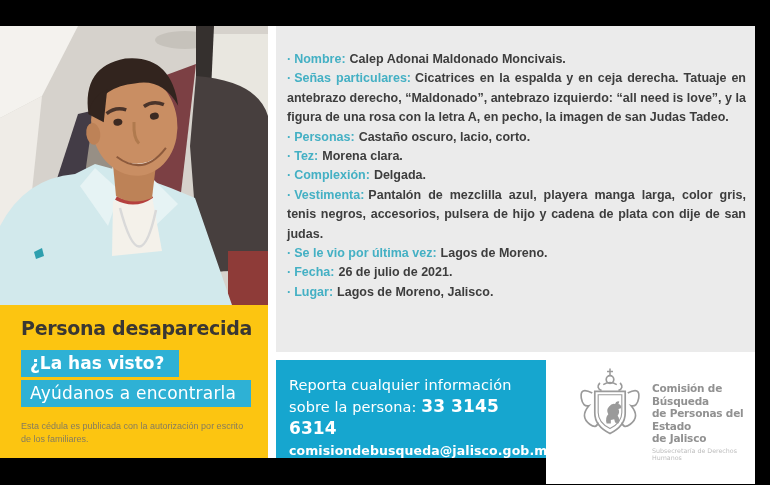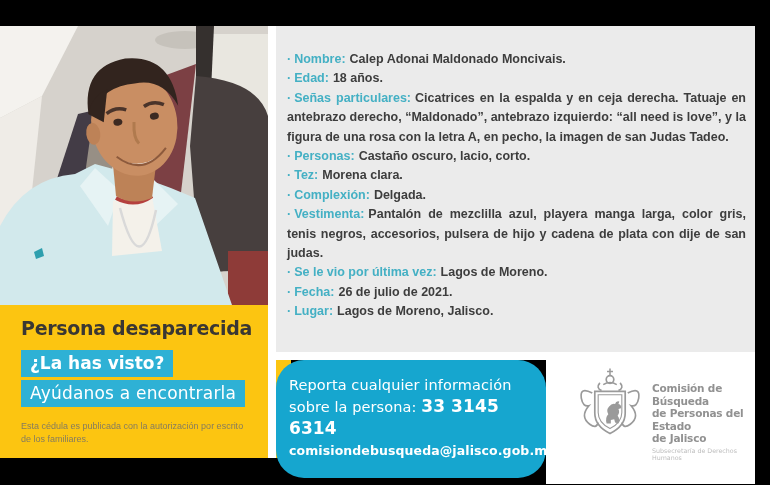--- a/index.html
+++ b/index.html
@@ -7,40 +7,40 @@
          font-family:"Liberation Sans",sans-serif;}
   
   .photo{position:absolute;left:0;top:26px;width:268px;height:279px;overflow:hidden;background:#cfccc6;}
   .photo svg{display:block;width:100%;height:100%;}
   
   .ycol{position:absolute;left:0;top:305px;width:291px;height:153px;background:#fcc511;}
   .headline{position:absolute;left:21px;top:12px;width:235px;
             font-family:"DejaVu Sans",sans-serif;font-weight:bold;font-size:19px;
             letter-spacing:-0.3px;color:#3a3733;}
   .chip{position:absolute;left:21px;background:#2eb1d5;color:#fff;
-        font-family:"DejaVu Sans",sans-serif;padding:3px 9px 4px 9px;}
+        font-family:"DejaVu Sans",sans-serif;padding:3px 15px 4px 9px;}
   .chip1{top:45px;font-size:17px;font-weight:bold;}
   .chip2{top:75px;font-size:17px;font-weight:normal;letter-spacing:0.2px;}
   .disclaimer{position:absolute;left:21px;top:115px;width:230px;
               font-size:9px;line-height:1.45;color:#857c5f;}
   
   .gutter{position:absolute;left:268px;top:26px;width:8px;height:432px;background:#fff;}
   
   .panel{position:absolute;left:276px;top:26px;width:479px;height:326px;background:#ebebeb;
          box-sizing:border-box;padding:24px 9px 0 11px;}
   .row{margin:0;font-size:12.5px;line-height:19.4px;font-weight:bold;color:#3d3d3d;
        text-align:justify;}
   .blt{color:#44b0c4;margin-right:3px;}
   .lbl{color:#44b0c4;margin-right:4px;}
   
   .wstrip{position:absolute;left:276px;top:352px;width:270px;height:8px;background:#fff;}
   
-  .contact{position:absolute;left:276px;top:360px;width:270px;height:118px;background:#16a6cf;
+  .contact{position:absolute;left:276px;top:360px;width:270px;height:98px;background:#16a6cf;
            color:#fff;font-family:"DejaVu Sans",sans-serif;box-sizing:border-box;
-           padding:15px 0 0 13px;border-radius:28px;}
+           padding:15px 0 0 13px;}
   .c-line1,.c-line2{font-size:14.5px;line-height:21px;letter-spacing:0.1px;}
   .c-phone{font-weight:bold;font-size:17px;}
   .c-email{font-weight:bold;font-size:12.5px;margin-top:3px;letter-spacing:0.1px;}
   
   .agency{position:absolute;left:546px;top:352px;width:209px;height:132px;background:#fff;}
   .crest{position:absolute;left:26px;top:14px;width:76px;height:76px;}
   .agency-text{position:absolute;left:106px;top:30px;width:100px;}
   .agn{font-size:10.5px;line-height:12.5px;font-weight:bold;color:#919191;
        font-family:"DejaVu Sans",sans-serif;letter-spacing:-0.2px;}
   .ags{font-size:6.3px;color:#bdbdbd;margin-top:2px;font-family:"DejaVu Sans",sans-serif;}
@@ -101,21 +101,20 @@
     <div class="headline">Persona desaparecida</div>
     <div class="chip chip1">¿La has visto?</div>
     <div class="chip chip2">Ayúdanos a encontrarla</div>
     <div class="disclaimer">Esta cédula es publicada con la autorización por escrito de los familiares.</div>
   </div>
 
   <div class="gutter"></div>
 
   <div class="panel">
     <p class="row"><span class="blt">·</span><span class="lbl">Nombre:</span><span class="val">Calep Adonai Maldonado Moncivais.</span></p>
-    <p class="row"><span class="blt">·</span><span class="lbl">Edad:</span><span class="val">18 años.</span></p>
     <p class="row"><span class="blt">·</span><span class="lbl">Señas particulares:</span><span class="val">Cicatrices en la espalda y en ceja derecha. Tatuaje en antebrazo derecho, “Maldonado”, antebrazo izquierdo: “all need is love”, y la figura de una rosa con la letra A, en pecho, la imagen de san Judas Tadeo.</span></p>
     <p class="row"><span class="blt">·</span><span class="lbl">Personas:</span><span class="val">Castaño oscuro, lacio, corto.</span></p>
     <p class="row"><span class="blt">·</span><span class="lbl">Tez:</span><span class="val">Morena clara.</span></p>
     <p class="row"><span class="blt">·</span><span class="lbl">Complexión:</span><span class="val">Delgada.</span></p>
     <p class="row"><span class="blt">·</span><span class="lbl">Vestimenta:</span><span class="val">Pantalón de mezclilla azul, playera manga larga, color gris, tenis negros, accesorios, pulsera de hijo y cadena de plata con dije de san judas.</span></p>
     <p class="row"><span class="blt">·</span><span class="lbl">Se le vio por última vez:</span><span class="val">Lagos de Moreno.</span></p>
     <p class="row"><span class="blt">·</span><span class="lbl">Fecha:</span><span class="val">26 de julio de 2021.</span></p>
     <p class="row"><span class="blt">·</span><span class="lbl">Lugar:</span><span class="val">Lagos de Moreno, Jalisco.</span></p>
   </div>
 

